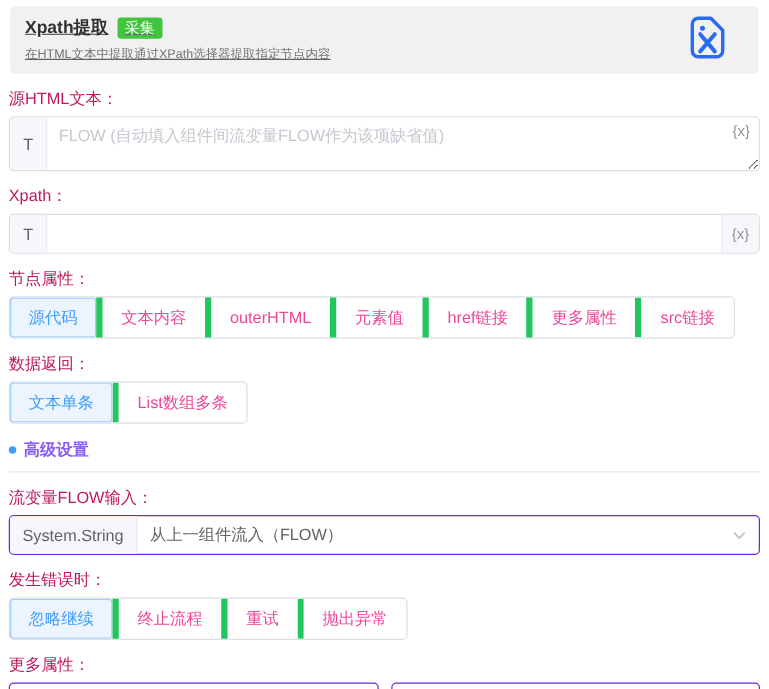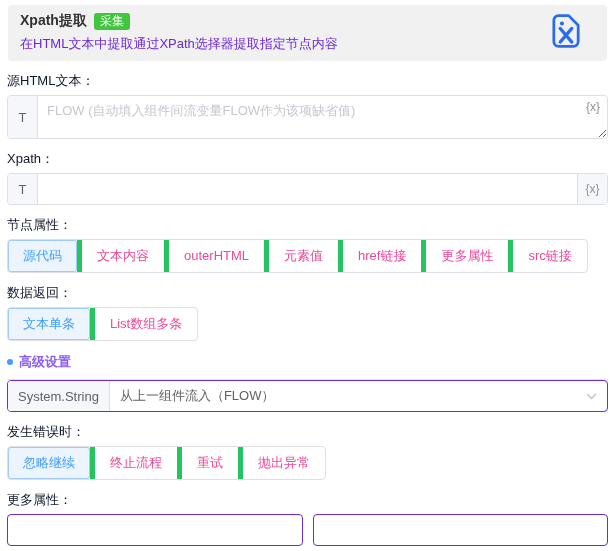--- a/index.html
+++ b/index.html
@@ -15,41 +15,41 @@
   
   .header-card {
     background: #f1f1f1;
     border-radius: 4px;
     margin: 0 3px;
     padding: 7px 12px 8px;
     display: flex;
     align-items: center;
     justify-content: space-between;
   }
-  .header-left { min-width: 0; }
+  .header-left { min-width: 0; text-decoration: underline; }
   .title-row { display: flex; align-items: center; gap: 7px; }
   .page-title { font-size: 14px; font-weight: bold; color: #303133; }
   .badge {
     background: #42c53e;
     color: #ffffff;
     font-size: 12px;
     line-height: 17px;
     padding: 0 6px;
     border-radius: 3px;
     display: inline-block;
   }
-  .subtitle { color: #6d28d9; font-size: 13px; margin-top: 5px; }
+  .subtitle { color: #737373; font-size: 10px; margin-top: 5px; }
   .header-icon { flex: 0 0 auto; margin-right: 14px; }
 
   
   .field-label {
     margin: 12px 2px 7px;
     font-size: 13px;
     line-height: 15px;
-    color: #0f172a;
+    color: #be185d;
   }
 
   
   .input-group {
     display: flex;
     align-items: stretch;
     border: 1px solid #dcdfe6;
     border-radius: 4px;
     margin: 0 2px;
     background: #fff;
@@ -228,20 +228,21 @@
   </div>
 
   
   <div class="adv-heading">
     <span class="adv-dot"></span>
     <span class="adv-title">高级设置</span>
   </div>
   <div class="divider"></div>
 
   
+  <div class="field-label">流变量FLOW输入：</div>
   <div class="select-box">
     <div class="select-prefix">System.String</div>
     <div class="select-value">从上一组件流入（FLOW）</div>
     <span class="chevron">
       <svg width="13" height="13" viewBox="0 0 12 12">
           <path d="M2.5 4.2 L6 7.8 L9.5 4.2" fill="none" stroke="#c0c4cc" stroke-width="1.4" stroke-linecap="round" stroke-linejoin="round"></path>
         </svg>
     </span>
   </div>
 

